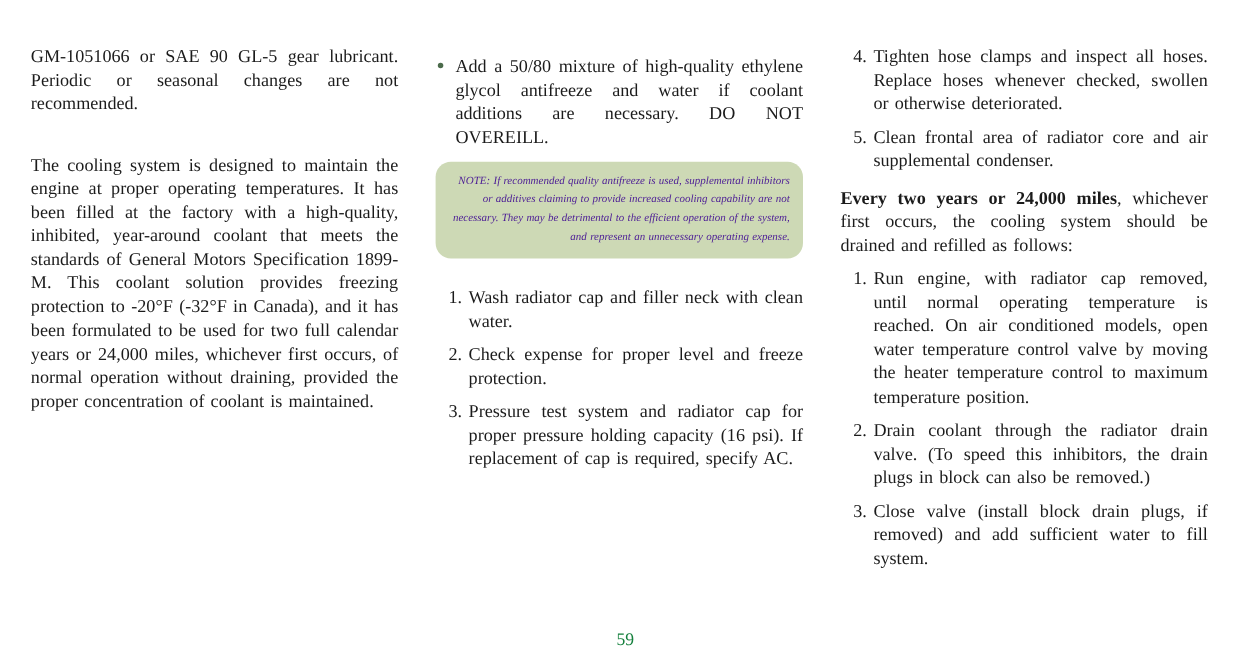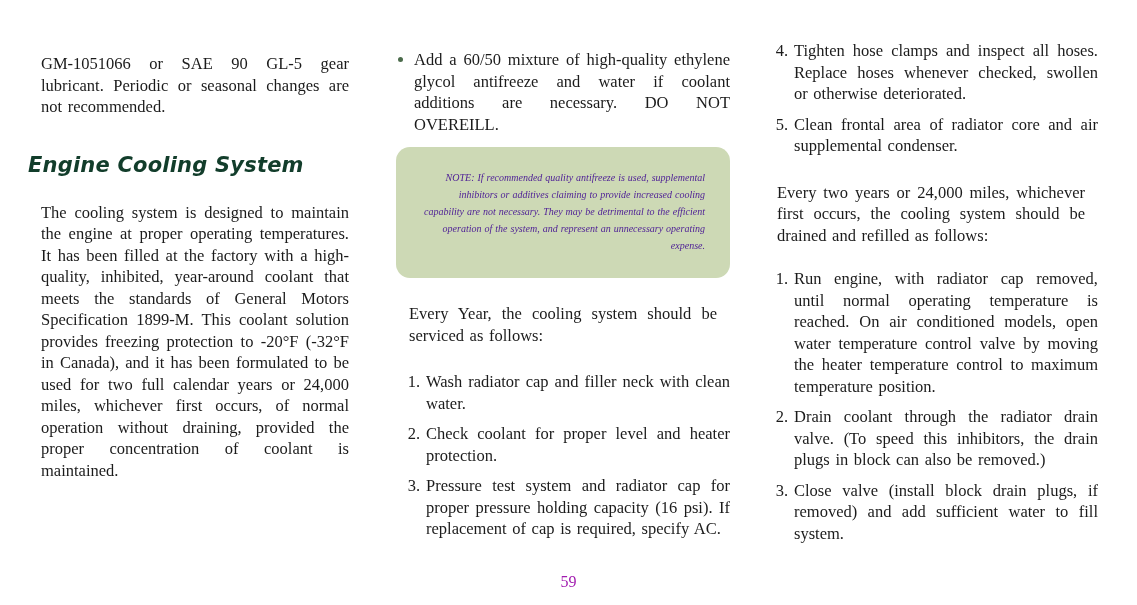--- a/index.html
+++ b/index.html
@@ -24,21 +24,21 @@
   .columns {
     display: flex;
     gap: 34px;
     height: 510px;
   }
   .col {
     width: 334px;
     flex: 0 0 334px;
   }
   p {
-    margin: 13px;
+    margin: 0;
     font-size: 16.5px;
     line-height: 21.5px;
     text-align: justify;
     text-justify: inter-word;
   }
   .gap { height: 12px; }
   .gap-sm { height: 9px; }
   .gap-lg { height: 22px; }
 
   h2.section-head {
@@ -100,69 +100,67 @@
   .note-box p {
     font-style: italic;
     font-size: 10px;
     line-height: 17px;
     color: #4c1d95;
     text-align: right;
     word-spacing: 0.5px;
   }
   .note-label { font-style: italic; }
 
-  .bold-lead { font-weight: normal; }
+  .bold-lead { font-weight: bold; }
 
   .page-number {
     position: absolute;
     left: 0;
     right: 0;
     bottom: 14px;
     text-align: center;
     font-size: 16px;
-    color: #a21caf;
+    color: #15803d;
   }
 </style>
 </head>
 <body>
 
 <div class="page">
   <div class="columns">
 
     <div class="col">
       <p class="spaced">GM-1051066 or SAE 90 GL-5 gear lubricant. Periodic or seasonal changes are not recommended.</p>
       <div class="gap-lg"></div>
-      <h2 class="section-head">Engine Cooling System</h2>
       <div class="gap"></div>
       <p class="spaced">The cooling system is designed to maintain the engine at proper operating temperatures. It has been filled at the factory with a high-quality, inhibited, year-around coolant that meets the standards of General Motors Specification 1899-M. This coolant solution provides freezing protection to -20°F (-32°F in Canada), and it has been formulated to be used for two full calendar years or 24,000 miles, whichever first occurs, of normal operation without draining, provided the proper concentration of coolant is maintained.</p>
       <div class="gap-lg"></div>
     </div>
 
     <div class="col">
       <div class="gap-sm"></div>
       <div class="bullet-item spaced">
         <span class="dot"></span>
-        <span>Add a 60/50 mixture of high-quality ethylene glycol antifreeze and water if coolant additions are necessary. DO NOT OVEREILL.</span>
+        <span>Add a 50/80 mixture of high-quality ethylene glycol antifreeze and water if coolant additions are necessary. DO NOT OVEREILL.</span>
       </div>
       <div class="gap"></div>
       <div class="note-box">
         <p><span class="note-label">NOTE:</span><span> If recommended quality antifreeze is used, supplemental inhibitors or additives claiming to provide increased cooling capability are not necessary. They may be detrimental to the efficient operation of the system, and represent an unnecessary operating expense.</span></p>
       </div>
       <div class="gap"></div>
-      <p class="spaced"><span class="bold-lead">Every Year</span><span>, the cooling system should be serviced as follows:</span></p>
       <div class="gap"></div>
 
       <div class="num-item spaced">
         <span class="num">1.</span>
         <span class="txt">Wash radiator cap and filler neck with clean water.</span>
       </div>
       <div class="gap-sm"></div>
       <div class="num-item spaced">
         <span class="num">2.</span>
-        <span class="txt">Check coolant for proper level and heater protection.</span>
+        <span class="txt">Check expense for proper level and freeze protection.</span>
       </div>
       <div class="gap-sm"></div>
       <div class="num-item spaced">
         <span class="num">3.</span>
         <span class="txt">Pressure test system and radiator cap for proper pressure holding capacity (16 psi). If replacement of cap is required, specify AC.</span>
       </div>
     </div>
 
     <div class="col">
       <div class="num-item spaced">

